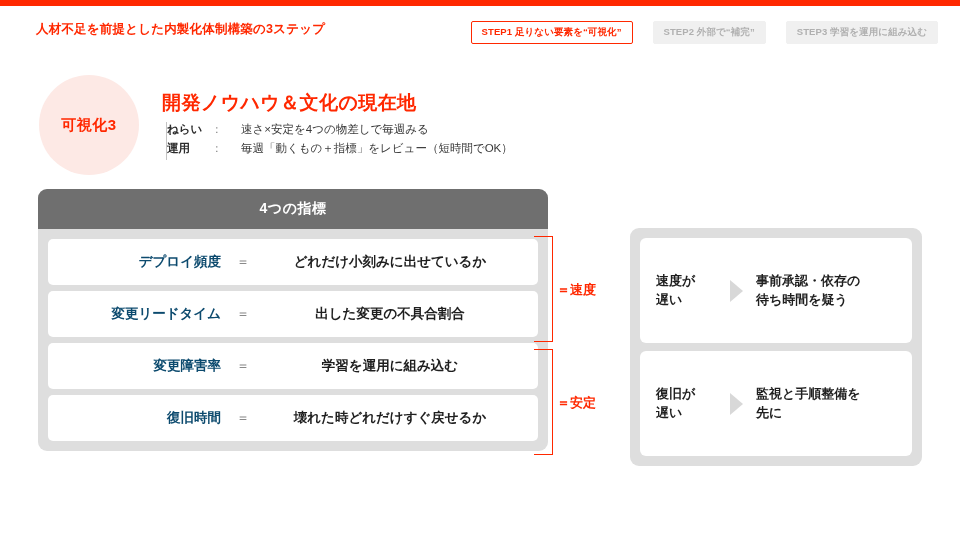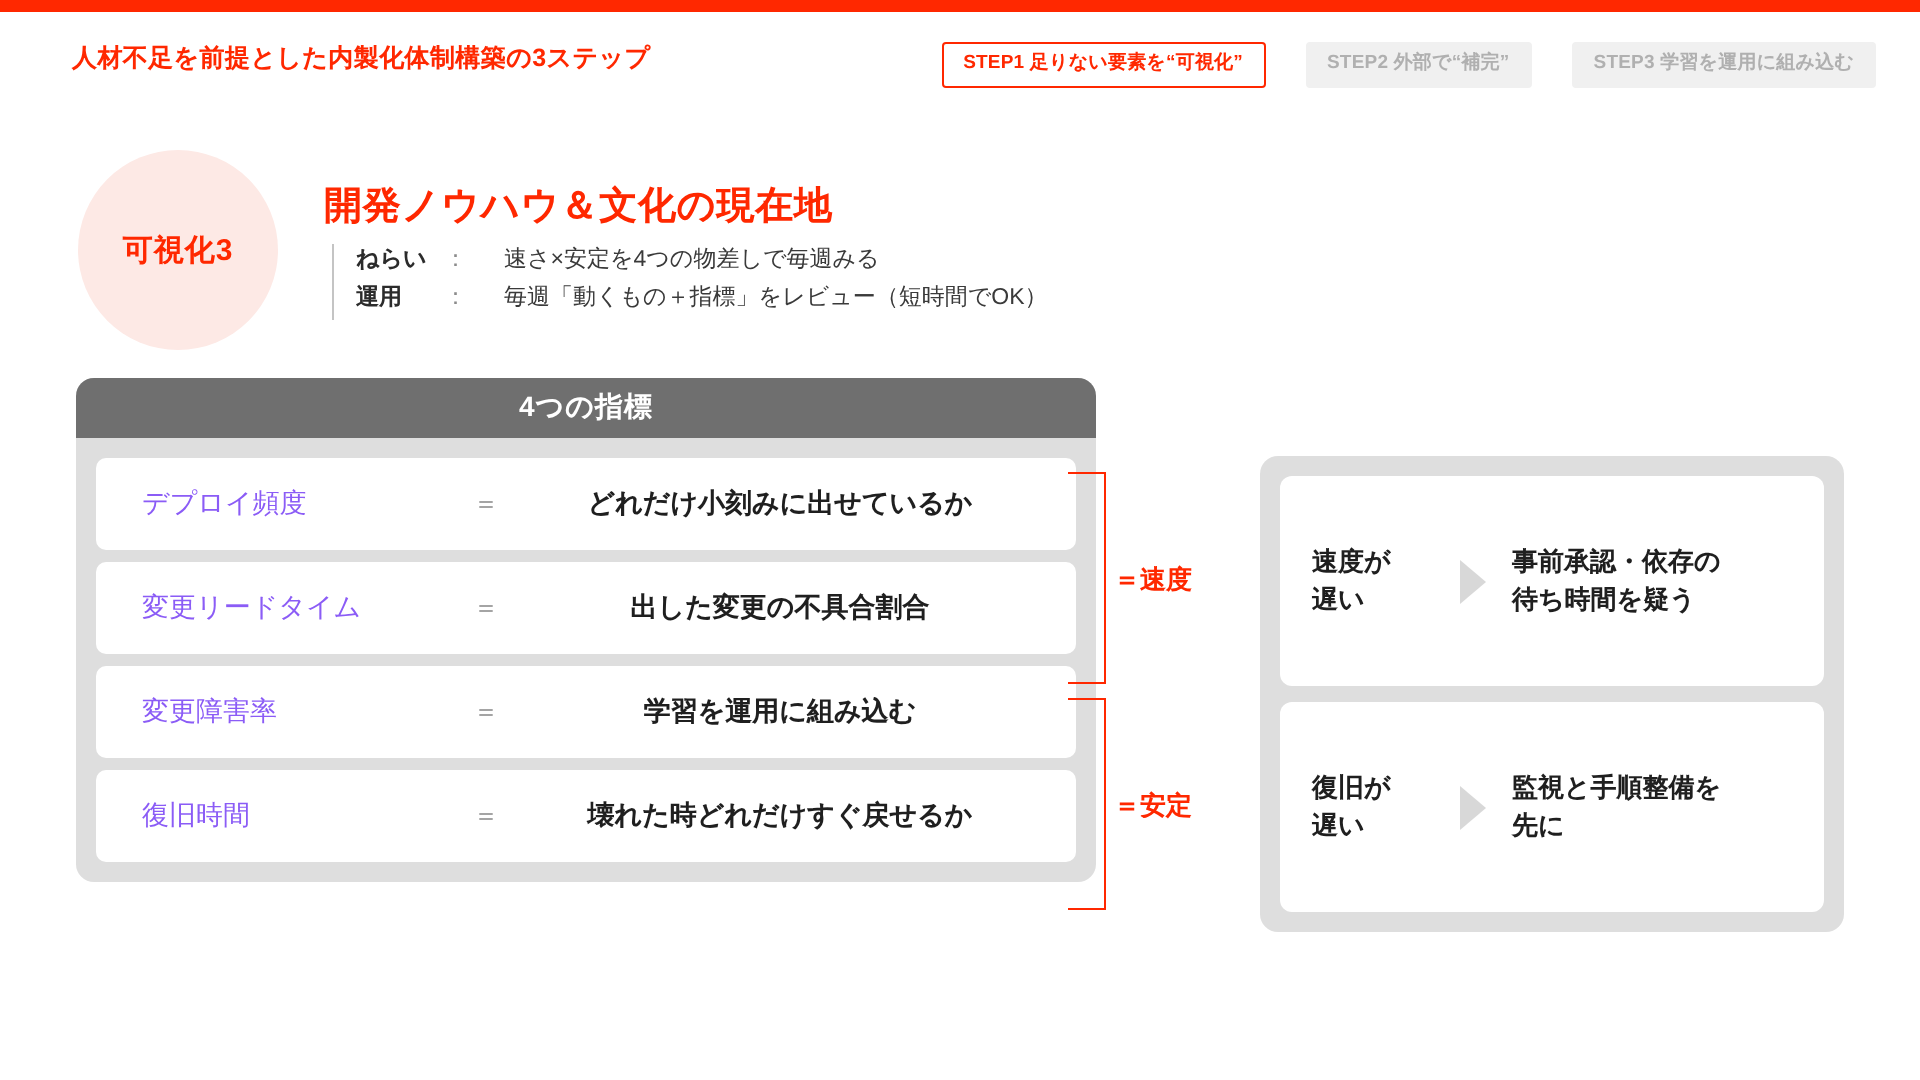--- a/index.html
+++ b/index.html
@@ -95,21 +95,20 @@
     color: #ff2800;
     letter-spacing: 0.4px;
     white-space: nowrap;
   }
 
   .meta-block {
     position: absolute;
     left: 166px;
     top: 122px;
     border-left: 1.6px solid #c4c4c4;
-    padding-left: 11px;
   }
   .meta-row {
     display: flex;
     align-items: baseline;
     font-size: 11.5px;
     color: #333333;
     height: 19px;
     white-space: nowrap;
   }
   .meta-key {
@@ -131,21 +130,21 @@
   .metrics-panel {
     position: absolute;
     left: 38px;
     top: 189px;
     width: 510px;
     border-radius: 9px;
     background: #dedede;
     overflow: hidden;
   }
   .metrics-header {
-    height: 30px;
+    height: 40px;
     background: #6f6f6f;
     color: #ffffff;
     font-size: 14px;
     font-weight: bold;
     display: flex;
     align-items: center;
     justify-content: center;
     letter-spacing: 0.5px;
   }
   .metrics-body {
@@ -158,23 +157,23 @@
     background: #ffffff;
     border-radius: 5px;
     height: 46px;
     display: flex;
     align-items: center;
     justify-content: center;
     gap: 0;
   }
   .metric-name {
     font-size: 13.5px;
-    font-weight: normal;
-    color: #8b5cf6;
-    text-align: left;
+    font-weight: bold;
+    color: #0c4a6e;
+    text-align: right;
     width: 150px;
     white-space: nowrap;
   }
   .metric-eq {
     font-size: 13px;
     color: #8a8a8a;
     width: 44px;
     text-align: center;
     flex: 0 0 auto;
   }

